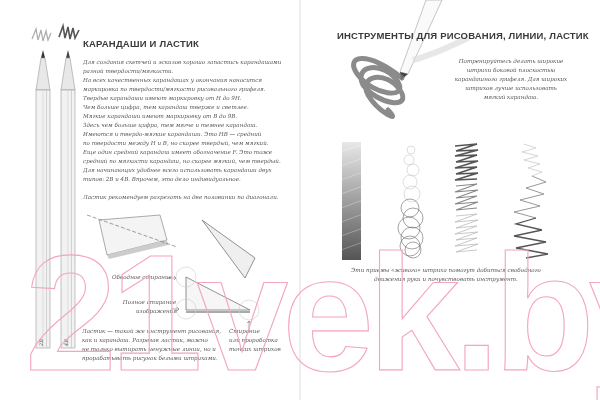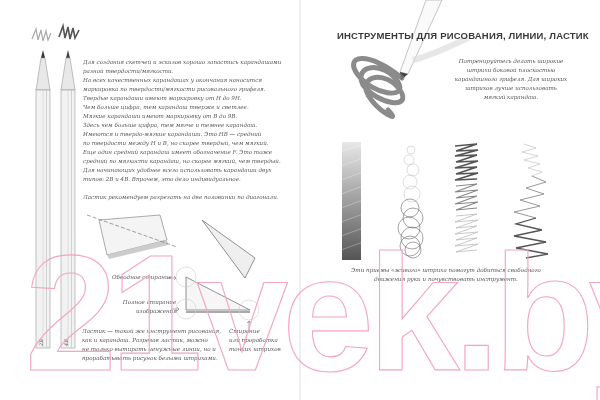--- a/index.html
+++ b/index.html
@@ -41,20 +41,21 @@
     <svg style="left:59px;top:50px" width="18" height="300" viewBox="0 0 18 300">
       <polygon points="9,0 7,8 11,8" fill="#444"></polygon>
       <polygon points="7,8 2,40 16,40 11,8" fill="#e8e8e8" stroke="#999" stroke-width="0.6"></polygon>
       <rect x="2" y="40" width="14" height="258" fill="#f2f2f2" stroke="#999" stroke-width="0.6"></rect>
       <line x1="9" y1="40" x2="9" y2="298" stroke="#ccc" stroke-width="0.6"></line>
       <line x1="12.5" y1="40" x2="12.5" y2="298" stroke="#bbb" stroke-width="0.6"></line>
     </svg>
     <div class="hand" style="position:absolute;left:38px;top:338px;transform:rotate(-90deg);font-size:5px;">2B</div>
     <div class="hand" style="position:absolute;left:63px;top:338px;transform:rotate(-90deg);font-size:5px;">4B</div>
 
+    <div class="heading" style="left:83px;top:38px;">КАРАНДАШИ И ЛАСТИК</div>
 
     <div class="para hand" style="left:83px;top:58px;">
       <div>Для создания скетчей и эскизов хорошо запастись карандашами</div>
       <div>разной твердости/мягкости.</div>
       <div>На всех качественных карандашах у окончания наносится</div>
       <div>маркировка по твердости/мягкости рисовального грифеля.</div>
       <div>Твердые карандаши имеют маркировку от H до 9H.</div>
       <div>Чем больше цифра, тем карандаш тверже и светлее.</div>
       <div>Мягкие карандаши имеют маркировку от B до 9B.</div>
       <div>Здесь чем больше цифра, тем мягче и темнее карандаш.</div>

